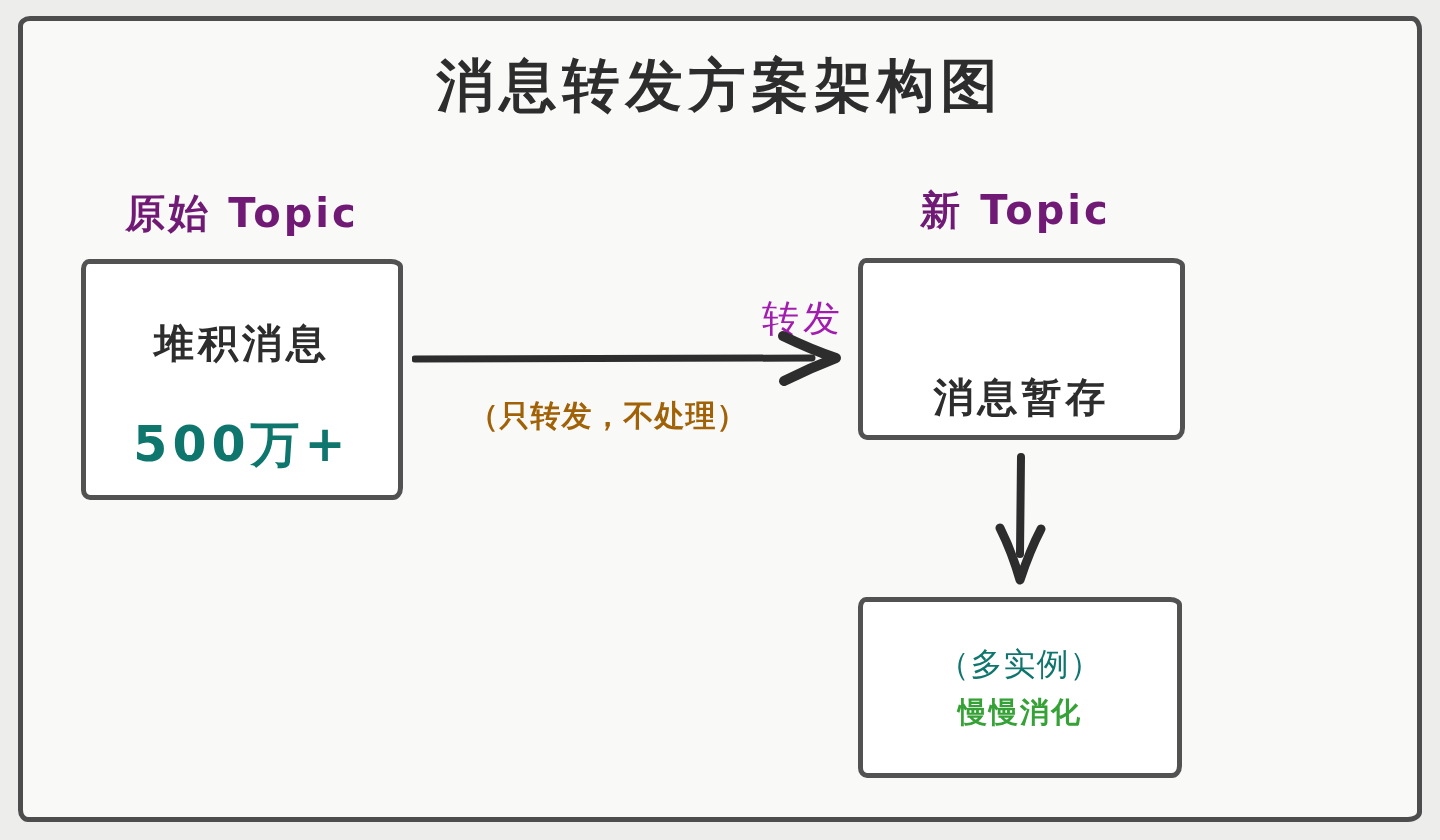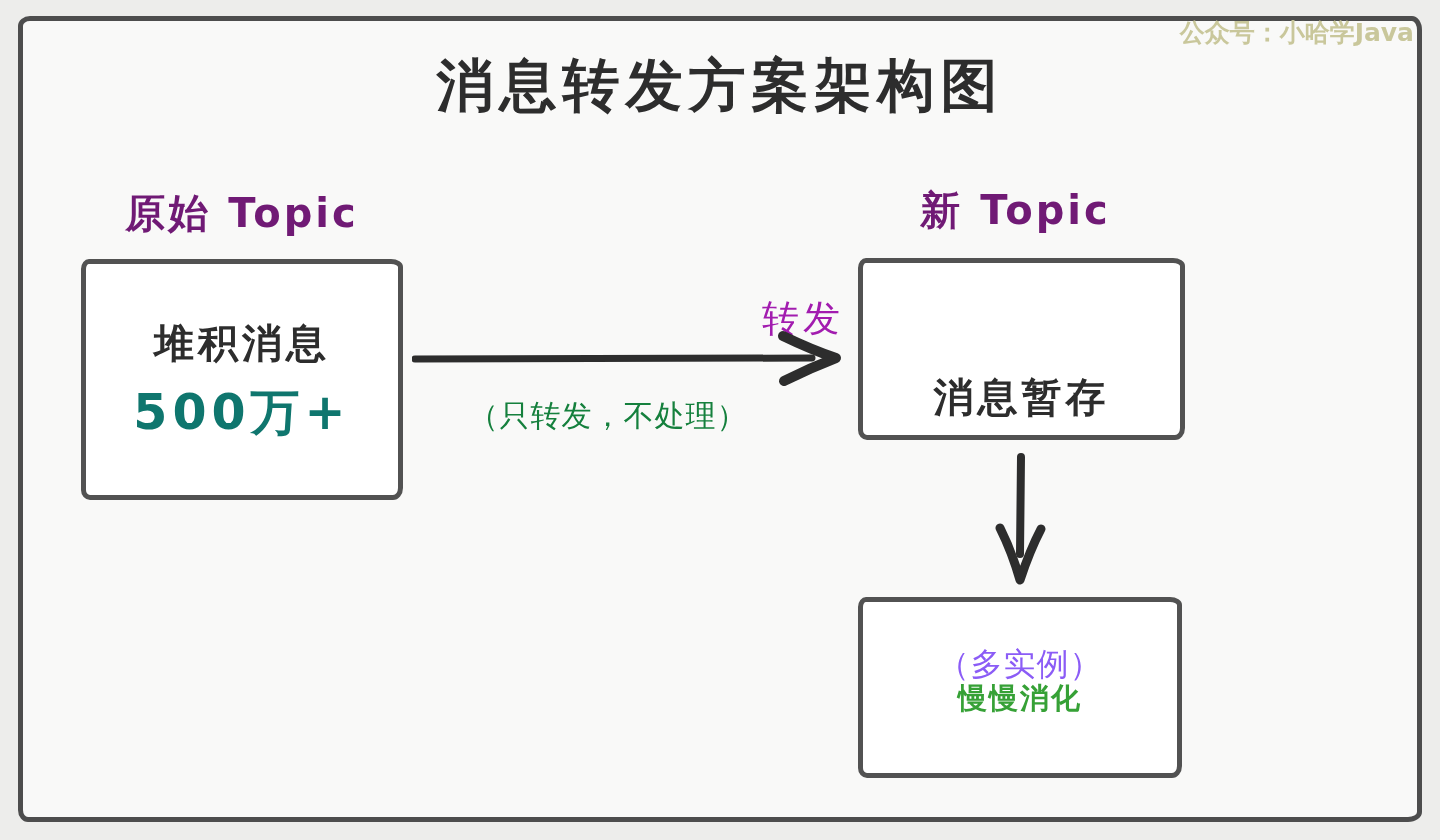--- a/index.html
+++ b/index.html
@@ -53,21 +53,21 @@
     border: 5px solid #525252;
     border-radius: 8px 12px 10px 9px / 10px 8px 12px 10px;
     display: flex;
     flex-direction: column;
     align-items: center;
   }
   .box-original {
     left: 81px; top: 259px;
     width: 322px; height: 241px;
     padding-top: 58px;
-    gap: 24px;
+    gap: 56px;
   }
   .box-original .line1 {
     font-size: 40px; font-weight: 600;
     letter-spacing: 4px; color: #2d2d2d;
     line-height: 42px;
   }
   .box-original .line2 {
     font-size: 49px; font-weight: 700;
     letter-spacing: 5px;
     line-height: 50px;
@@ -88,25 +88,25 @@
     padding-top: 29px;
   }
   .box-consumer .line1 {
     font-size: 40px; font-weight: 600;
     letter-spacing: 3px; color: #2d2d2d;
     line-height: 42px;
   }
   .box-consumer .line2 {
     margin-top: 16px;
     font-size: 32px; font-weight: 500;
-    letter-spacing: 1px; color: #8b5cf6;
+    letter-spacing: 1px; color: #0f766e;
     line-height: 34px;
   }
   .box-consumer .line3 {
-    margin-top: 2px;
+    margin-top: 16px;
     font-size: 29px; font-weight: 700;
     letter-spacing: 2px;
     line-height: 31px;
   }
   .arrow-forward-wrap {
     position: absolute;
     left: 412px; top: 328px;
     width: 432px; height: 62px;
   }
   .arrow-down-wrap {
@@ -120,35 +120,34 @@
     top: 294px;
     text-align: right;
     font-size: 37px; font-weight: 400;
     letter-spacing: 4px; color: #a21caf;
   }
   .arrow-note {
     position: absolute;
     left: 392px; width: 432px;
     top: 396px;
     text-align: center;
-    font-size: 30px; font-weight: 400;
-    letter-spacing: 1px; color: #15803d;
+    font-size: 30px; font-weight: 700;
+    letter-spacing: 1px; color: #a16207;
   }
 </style>
 </head>
 <body>
 
 <div class="canvas">
 
   <div class="frame"></div>
 
   <div class="diagram-title">消息转发方案架构图</div>
 
   <div class="watermark">
-    <div>公众号：小哈学Java</div>
   </div>
 
   <div class="node-label" style="left:81px; top:186px; width:322px;">原始 Topic</div>
 
   <div class="sketch-box box-original">
     <div class="line1">堆积消息</div>
     <div class="line2" style="color:#0f766e;">500万+</div>
   </div>
 
   <div class="arrow-label">转发</div>

